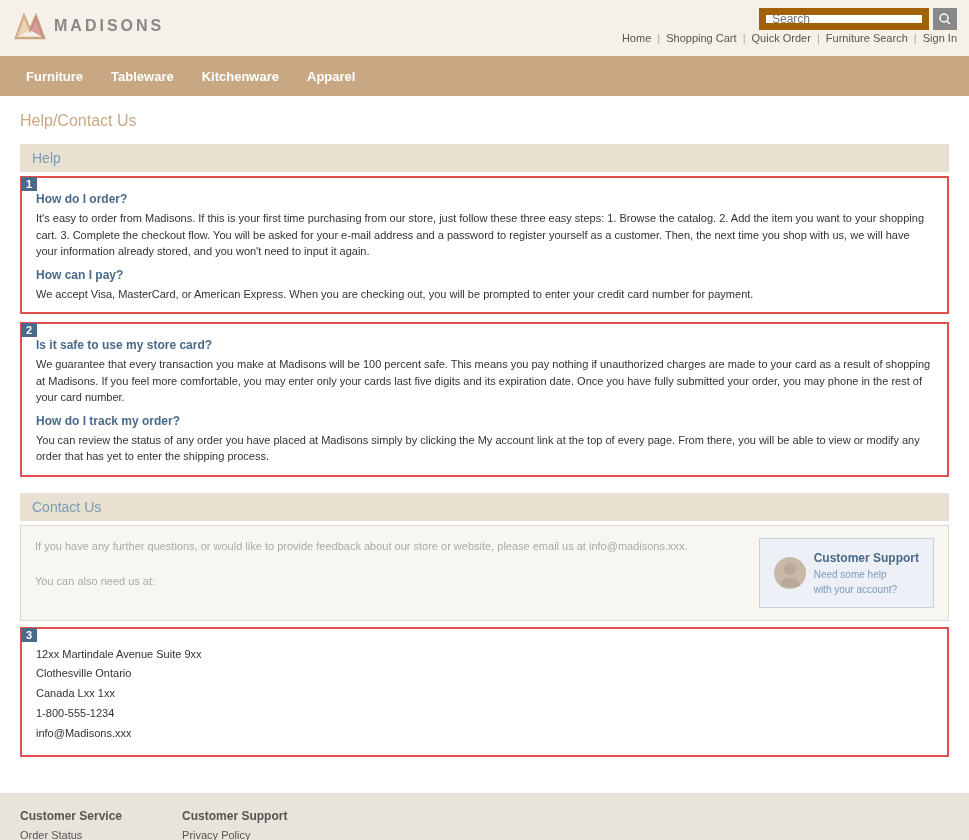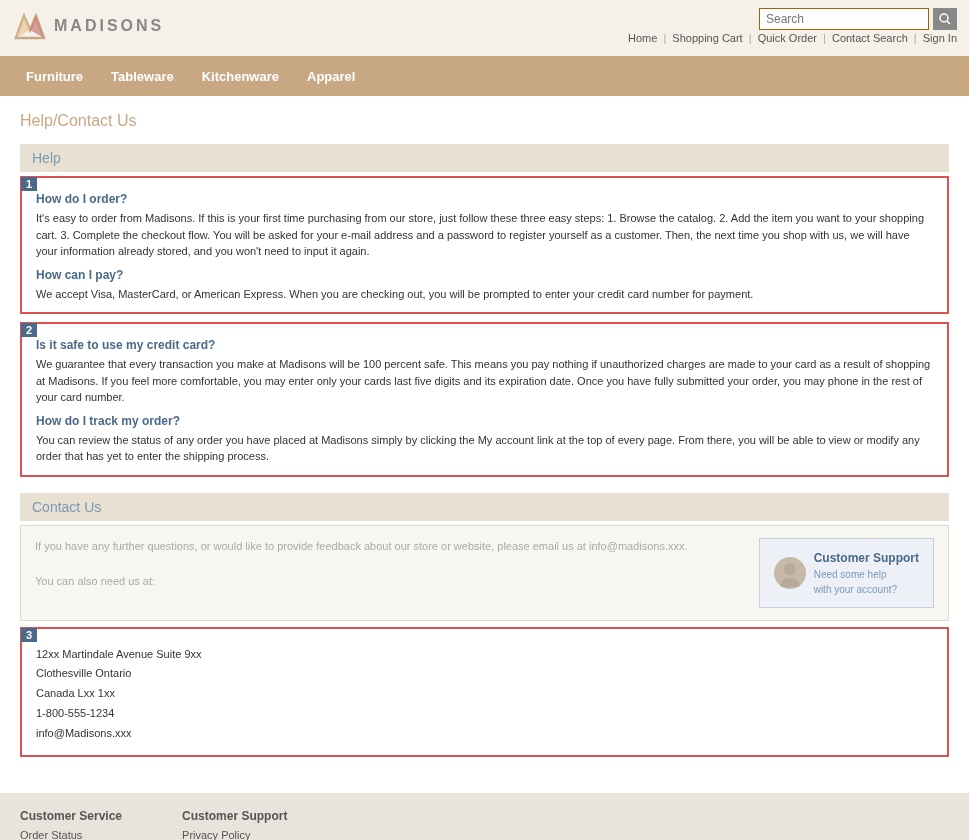--- a/index.html
+++ b/index.html
@@ -6,21 +6,21 @@
     body { font-family: Arial, Helvetica, sans-serif; font-size: 12px; color: #333; background: #fff; width: 969px; }
 
     
     #header { background: #f5f0e8; padding: 8px 12px 12px 12px; }
     #header-top { display: flex; align-items: center; justify-content: space-between; }
     #logo { display: flex; align-items: center; gap: 6px; }
     #logo-icon { width: 36px; height: 36px; }
     #logo-text { font-size: 16px; font-weight: bold; letter-spacing: 3px; color: #888; }
     #search-area { display: flex; flex-direction: column; align-items: flex-end; }
     #search-box-row { display: flex; align-items: center; gap: 4px; }
-    #search-input { width: 170px; height: 22px; border: 1px solid #a16207; padding: 2px 6px; font-size: 12px; color: #999; }
+    #search-input { width: 170px; height: 22px; border: 7px solid #a16207; padding: 2px 6px; font-size: 12px; color: #999; }
     #search-button { width: 24px; height: 22px; background: #888; border: none; cursor: pointer; display: flex; align-items: center; justify-content: center; }
     #search-button svg { fill: #fff; }
     #nav-links { font-size: 11px; color: #666; margin-top: 2px; }
     #nav-links a { color: #555; text-decoration: none; }
     #nav-links span { color: #aaa; margin: 0 3px; }
 
     
     #main-nav { background: #c8a882; display: flex; align-items: center; justify-content: space-between; padding: 0 12px; height: 40px; }
     #nav-items { display: flex; gap: 0; }
     .nav-item { color: #fff; font-size: 13px; font-weight: bold; padding: 8px 14px; cursor: pointer; text-decoration: none; }
@@ -85,21 +85,21 @@
             </svg>
         </button>
       </div>
       <div id="nav-links">
         <a href="#">Home</a>
         <span>|</span>
         <a href="#">Shopping Cart</a>
         <span>|</span>
         <a href="#">Quick Order</a>
         <span>|</span>
-        <a href="#">Contact Search</a>
+        <a href="#">Furniture Search</a>
         <span>|</span>
         <a href="#">Sign In</a>
       </div>
     </div>
   </div>
 </div>
 
 <div id="main-nav">
   <div id="nav-items">
     <a class="nav-item">Furniture</a>
@@ -121,21 +121,21 @@
         <div class="faq-question">How do I order?</div>
         <div class="faq-answer">It's easy to order from Madisons. If this is your first time purchasing from our store, just follow these three easy steps: 1. Browse the catalog. 2. Add the item you want to your shopping cart. 3. Complete the checkout flow. You will be asked for your e-mail address and a password to register yourself as a customer. Then, the next time you shop with us, we will have your information already stored, and you won't need to input it again.</div>
         <div class="faq-question">How can I pay?</div>
         <div class="faq-answer">We accept Visa, MasterCard, or American Express. When you are checking out, you will be prompted to enter your credit card number for payment.</div>
       </div>
     </div>
 
     <div class="faq-item">
       <div class="faq-number">2</div>
       <div class="faq-content">
-        <div class="faq-question">Is it safe to use my credit card?</div>
+        <div class="faq-question">Is it safe to use my store card?</div>
         <div class="faq-answer">We guarantee that every transaction you make at Madisons will be 100 percent safe. This means you pay nothing if unauthorized charges are made to your card as a result of shopping at Madisons. If you feel more comfortable, you may enter only your cards last five digits and its expiration date. Once you have fully submitted your order, you may phone in the rest of your card number.</div>
         <div class="faq-question">How do I track my order?</div>
         <div class="faq-answer">You can review the status of any order you have placed at Madisons simply by clicking the My account link at the top of every page. From there, you will be able to view or modify any order that has yet to enter the shipping process.</div>
       </div>
     </div>
   </div>
 
   <div id="contact-section">
     <div class="section-header">Contact Us</div>
 

